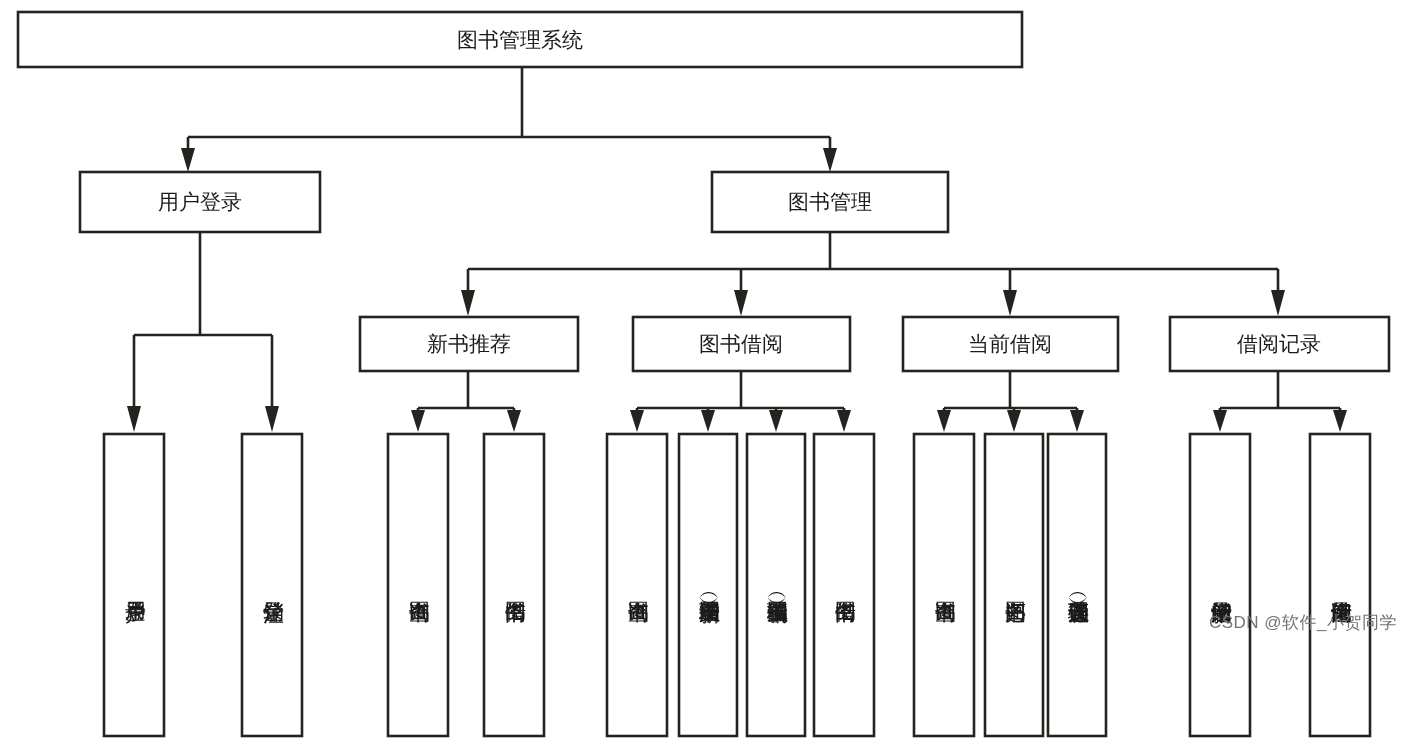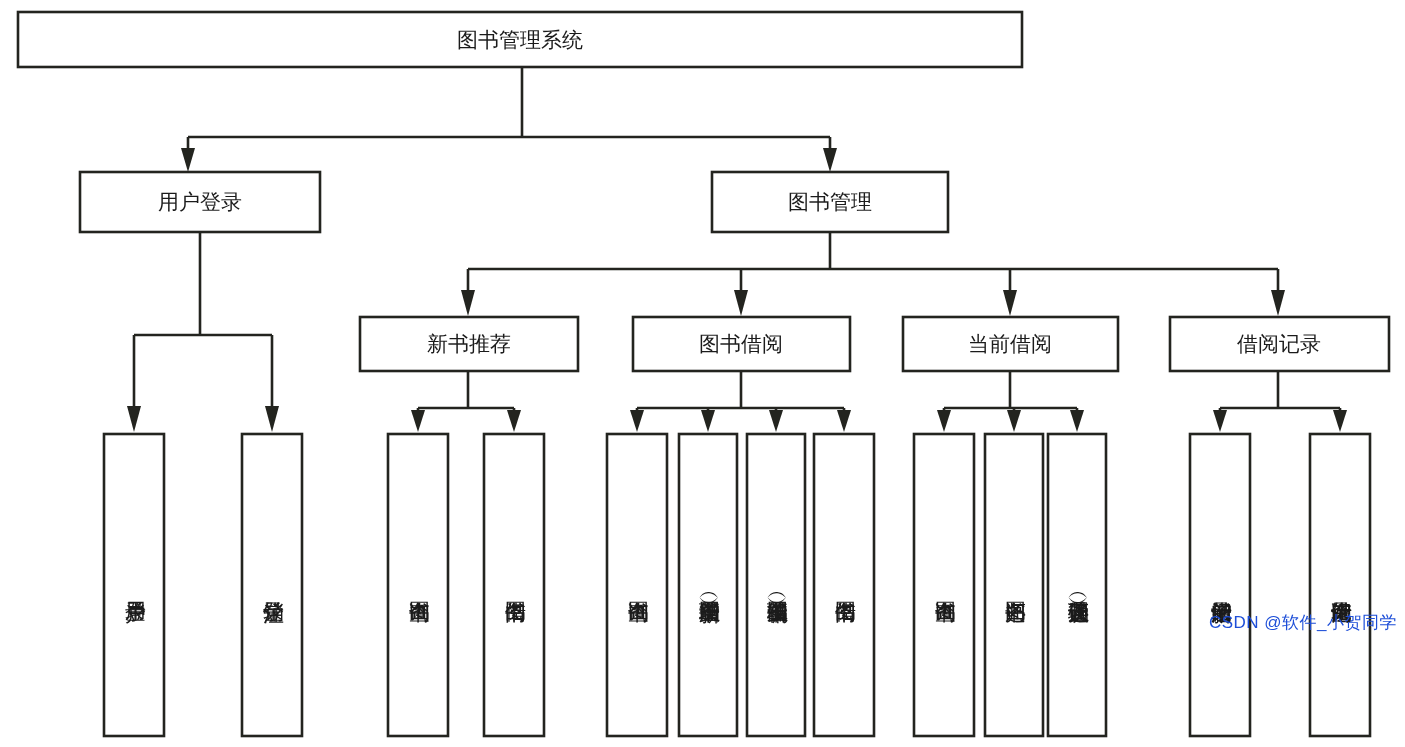--- a/index.html
+++ b/index.html
@@ -55,21 +55,21 @@
     font-size: 21px;
     fill: #1b1b1b;
     text-anchor: middle;
   }
   .watermark {
     position: absolute;
     right: 8px;
     bottom: 6px;
     font-family: "Liberation Sans", "DejaVu Sans", sans-serif;
     font-size: 17px;
-    color: #1d4ed8;
+    color: #737373;
     white-space: nowrap;
     letter-spacing: 0.5px;
     pointer-events: none;
   }
 </style>
 </head>
 <body>
 
 <div id="diagram-root">
 

